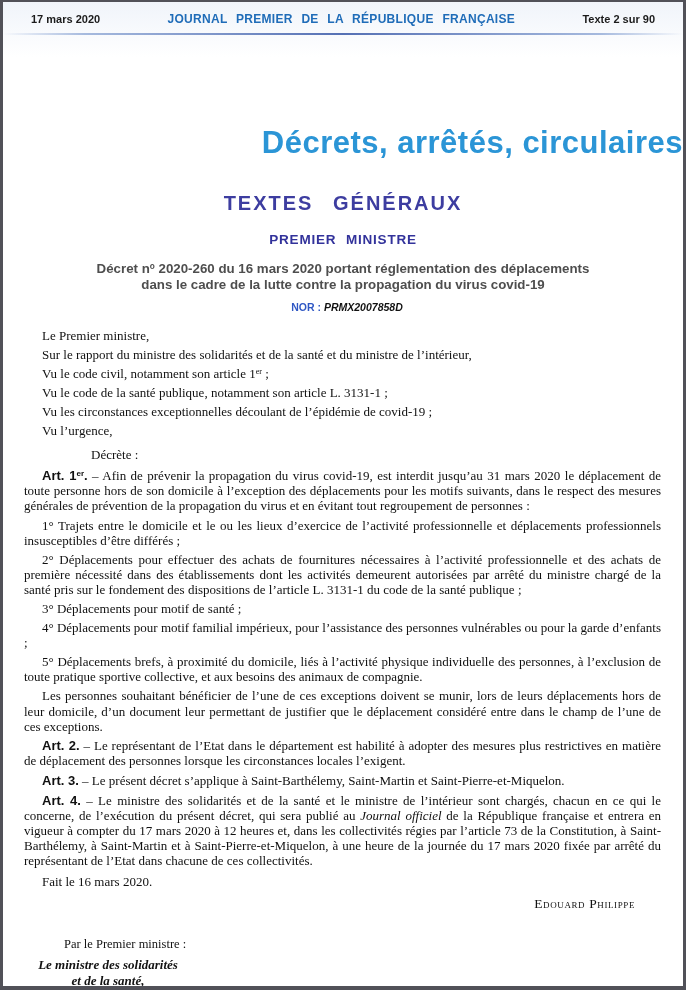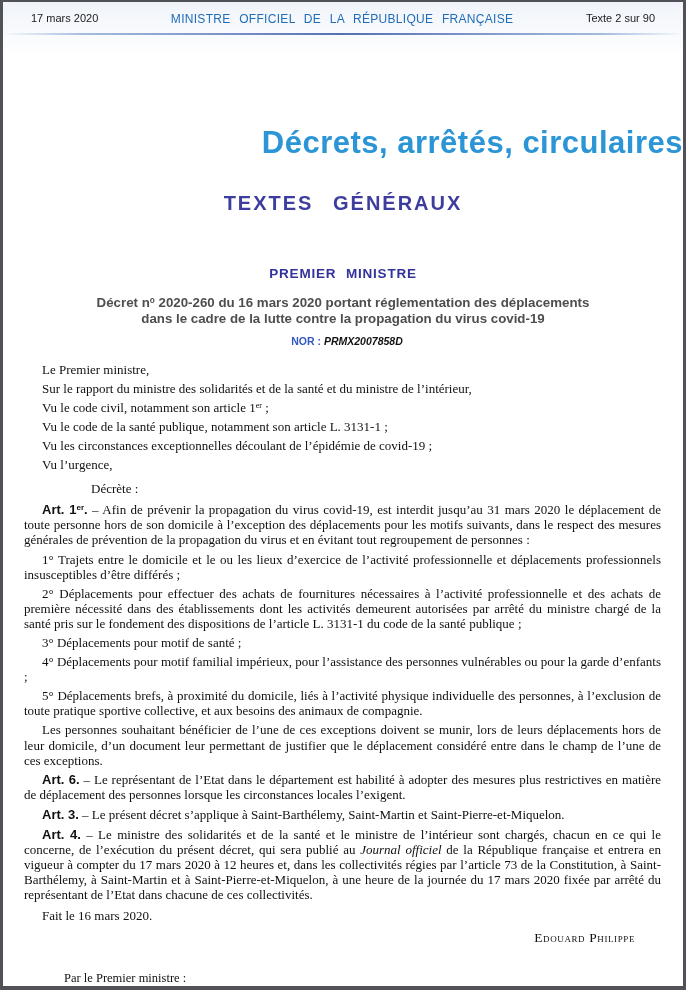--- a/index.html
+++ b/index.html
@@ -11,44 +11,44 @@
     border:3px solid #515158;
     border-top-width:2px;
     border-bottom-width:4px;
     overflow:hidden;
     position:relative;
     font-family:"Liberation Serif","DejaVu Serif",serif;
     color:#121212;
   }
   
   .header {
-    display:flex; justify-content:space-between; align-items:flex-start;
+    display:flex; justify-content:space-between; align-items:center;
     padding:10px 28px 0 28px;
     font-family:"Liberation Sans","DejaVu Sans",sans-serif;
-    font-size:11px; font-weight:normal; color:#1b1b1b;
+    font-size:11px; font-weight:bold; color:#1b1b1b;
   }
   .journal-title { color:#1f6cb8; font-size:12px; letter-spacing:.3px; word-spacing:5px; }
   .header-rule {
     height:2px; margin-top:7px;
     background:linear-gradient(to right, rgba(140,170,220,0), #a6bade 12%, #5570b4 50%, #a6bade 88%, rgba(140,170,220,0));
   }
   
   .section-title {
     margin-top:90px; text-align:right;
     font-family:"Liberation Sans","DejaVu Sans",sans-serif;
     font-weight:bold; font-size:31px; letter-spacing:.5px; color:#2b95d6;
   }
   .subsection-title {
     margin-top:31px; text-align:center;
     font-family:"Liberation Sans","DejaVu Sans",sans-serif;
     font-size:20px; font-weight:700; color:#3d3da0;
     letter-spacing:2px; word-spacing:12px;
   }
   .ministry {
-    margin-top:51px; text-align:center;
+    margin-top:17px; text-align:center;
     font-family:"Liberation Sans","DejaVu Sans",sans-serif;
     font-size:13.5px; font-weight:bold; color:#32329b;
     letter-spacing:.8px; word-spacing:5px;
   }
   .decree-title {
     margin-top:14px; text-align:center;
     font-family:"Liberation Sans","DejaVu Sans",sans-serif;
     font-size:13.3px; font-weight:bold; color:#4e4e4e; line-height:15.8px;
   }
   .nor {
@@ -82,21 +82,21 @@
   .sig-title { font-style:italic; line-height:15.5px; font-size:13px; }
   .sig-name { font-variant:small-caps; letter-spacing:.5px; font-size:13px; line-height:16px; }
 </style>
 </head>
 <body>
 
 <div class="page">
 
   <div class="header">
     <span>17 mars 2020</span>
-    <span class="journal-title">MINISTRE OFFICIEL DE LA RÉPUBLIQUE FRANÇAISE</span>
+    <span class="journal-title">JOURNAL PREMIER DE LA RÉPUBLIQUE FRANÇAISE</span>
     <span>Texte 2 sur 90</span>
   </div>
   <div class="header-rule"></div>
 
   <div class="section-title">Décrets, arrêtés, circulaires</div>
   <div class="subsection-title">TEXTES GÉNÉRAUX</div>
   <div class="ministry">PREMIER MINISTRE</div>
 
   <div class="decree-title">
     <div>Décret n<sup>o</sup> 2020-260 du 16 mars 2020 portant réglementation des déplacements</div>
@@ -116,21 +116,21 @@
       <p class="para plain">Vu les circonstances exceptionnelles découlant de l’épidémie de covid-19 ;</p>
       <p class="para plain">Vu l’urgence,</p>
       <p class="para decrete">Décrète :</p>
       <p class="para article"><b>Art. 1<sup>er</sup>.</b> – Afin de prévenir la propagation du virus covid-19, est interdit jusqu’au 31 mars 2020 le déplacement de toute personne hors de son domicile à l’exception des déplacements pour les motifs suivants, dans le respect des mesures générales de prévention de la propagation du virus et en évitant tout regroupement de personnes :</p>
       <p class="para plain">1° Trajets entre le domicile et le ou les lieux d’exercice de l’activité professionnelle et déplacements professionnels insusceptibles d’être différés ;</p>
       <p class="para plain">2° Déplacements pour effectuer des achats de fournitures nécessaires à l’activité professionnelle et des achats de première nécessité dans des établissements dont les activités demeurent autorisées par arrêté du ministre chargé de la santé pris sur le fondement des dispositions de l’article L. 3131-1 du code de la santé publique ;</p>
       <p class="para plain">3° Déplacements pour motif de santé ;</p>
       <p class="para plain">4° Déplacements pour motif familial impérieux, pour l’assistance des personnes vulnérables ou pour la garde d’enfants ;</p>
       <p class="para plain">5° Déplacements brefs, à proximité du domicile, liés à l’activité physique individuelle des personnes, à l’exclusion de toute pratique sportive collective, et aux besoins des animaux de compagnie.</p>
       <p class="para plain">Les personnes souhaitant bénéficier de l’une de ces exceptions doivent se munir, lors de leurs déplacements hors de leur domicile, d’un document leur permettant de justifier que le déplacement considéré entre dans le champ de l’une de ces exceptions.</p>
-      <p class="para article"><b>Art. 6.</b> – Le représentant de l’Etat dans le département est habilité à adopter des mesures plus restrictives en matière de déplacement des personnes lorsque les circonstances locales l’exigent.</p>
+      <p class="para article"><b>Art. 2.</b> – Le représentant de l’Etat dans le département est habilité à adopter des mesures plus restrictives en matière de déplacement des personnes lorsque les circonstances locales l’exigent.</p>
       <p class="para article"><b>Art. 3.</b> – Le présent décret s’applique à Saint-Barthélemy, Saint-Martin et Saint-Pierre-et-Miquelon.</p>
       <p class="para article"><b>Art. 4.</b> – Le ministre des solidarités et de la santé et le ministre de l’intérieur sont chargés, chacun en ce qui le concerne, de l’exécution du présent décret, qui sera publié au <i>Journal officiel</i> de la République française et entrera en vigueur à compter du 17 mars 2020 à 12 heures et, dans les collectivités régies par l’article 73 de la Constitution, à Saint-Barthélemy, à Saint-Martin et à Saint-Pierre-et-Miquelon, à une heure de la journée du 17 mars 2020 fixée par arrêté du représentant de l’Etat dans chacune de ces collectivités.</p>
       <p class="para fait">Fait le 16 mars 2020.</p>
     </div>
 
   <div class="signatures">
     <div class="sig-pm-name">Edouard Philippe</div>
     <div class="sig-intro">Par le Premier ministre :</div>
     <div class="sig-min1">
       <div class="sig-title">Le ministre des solidarités</div>

